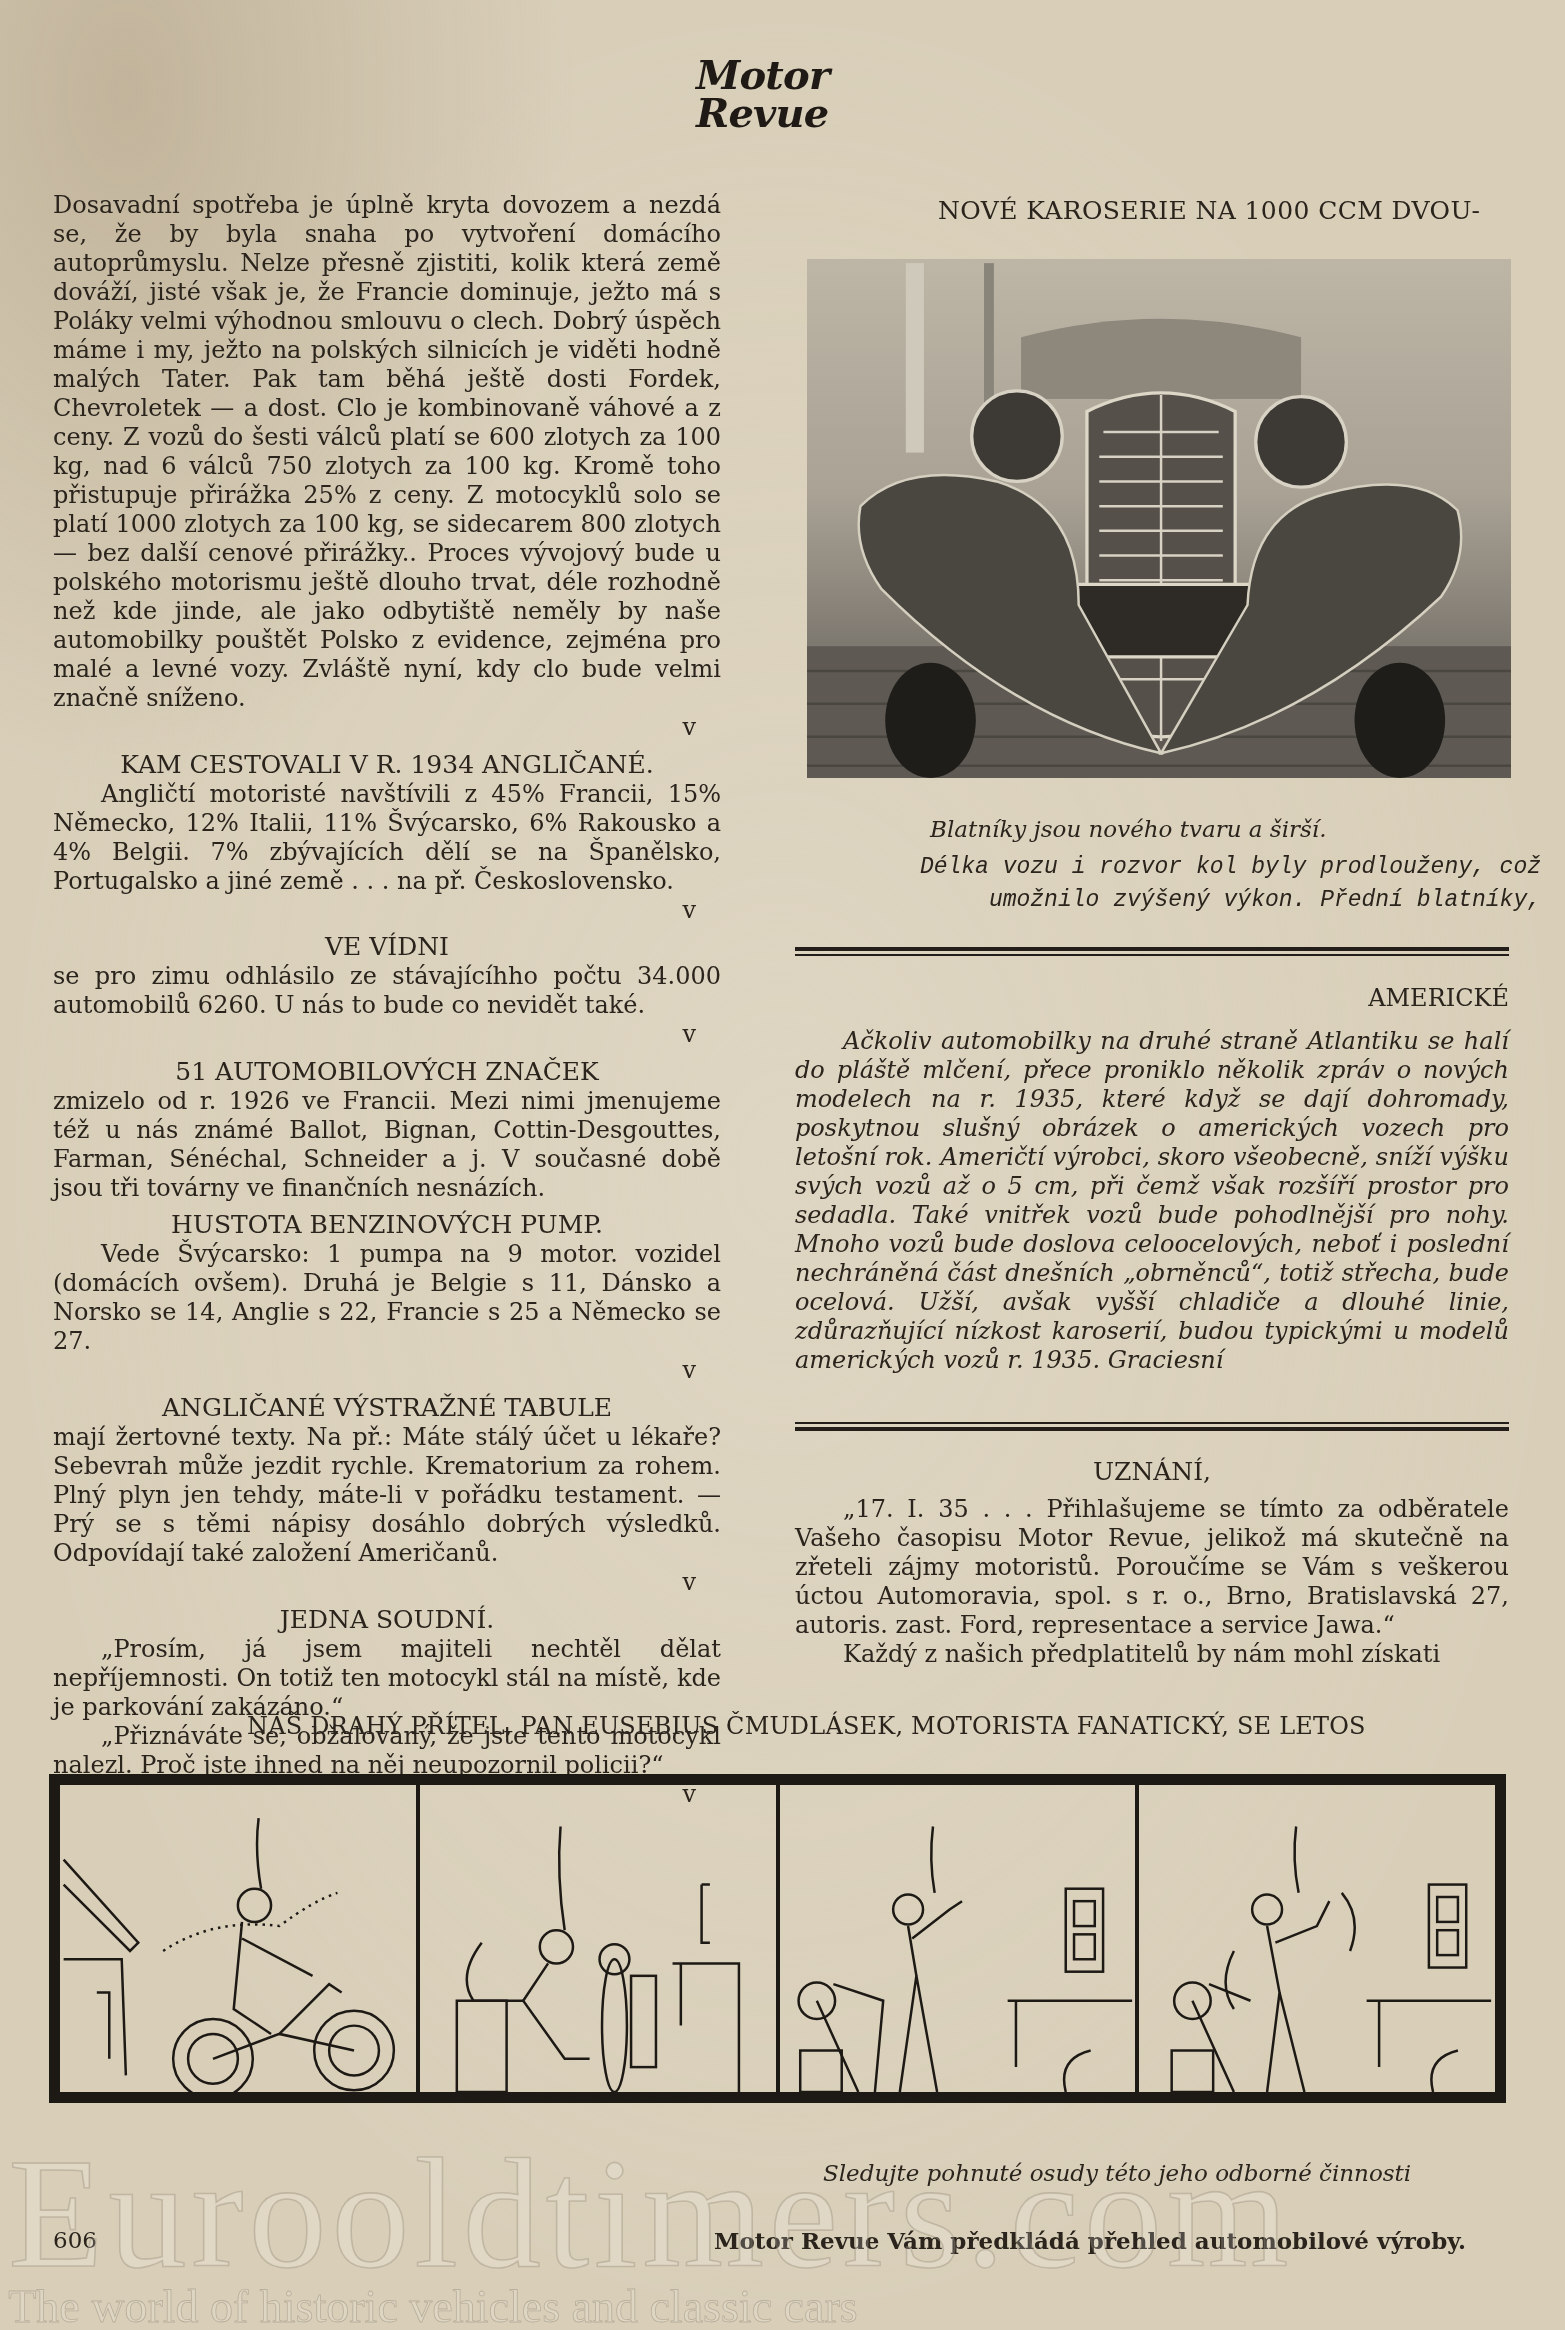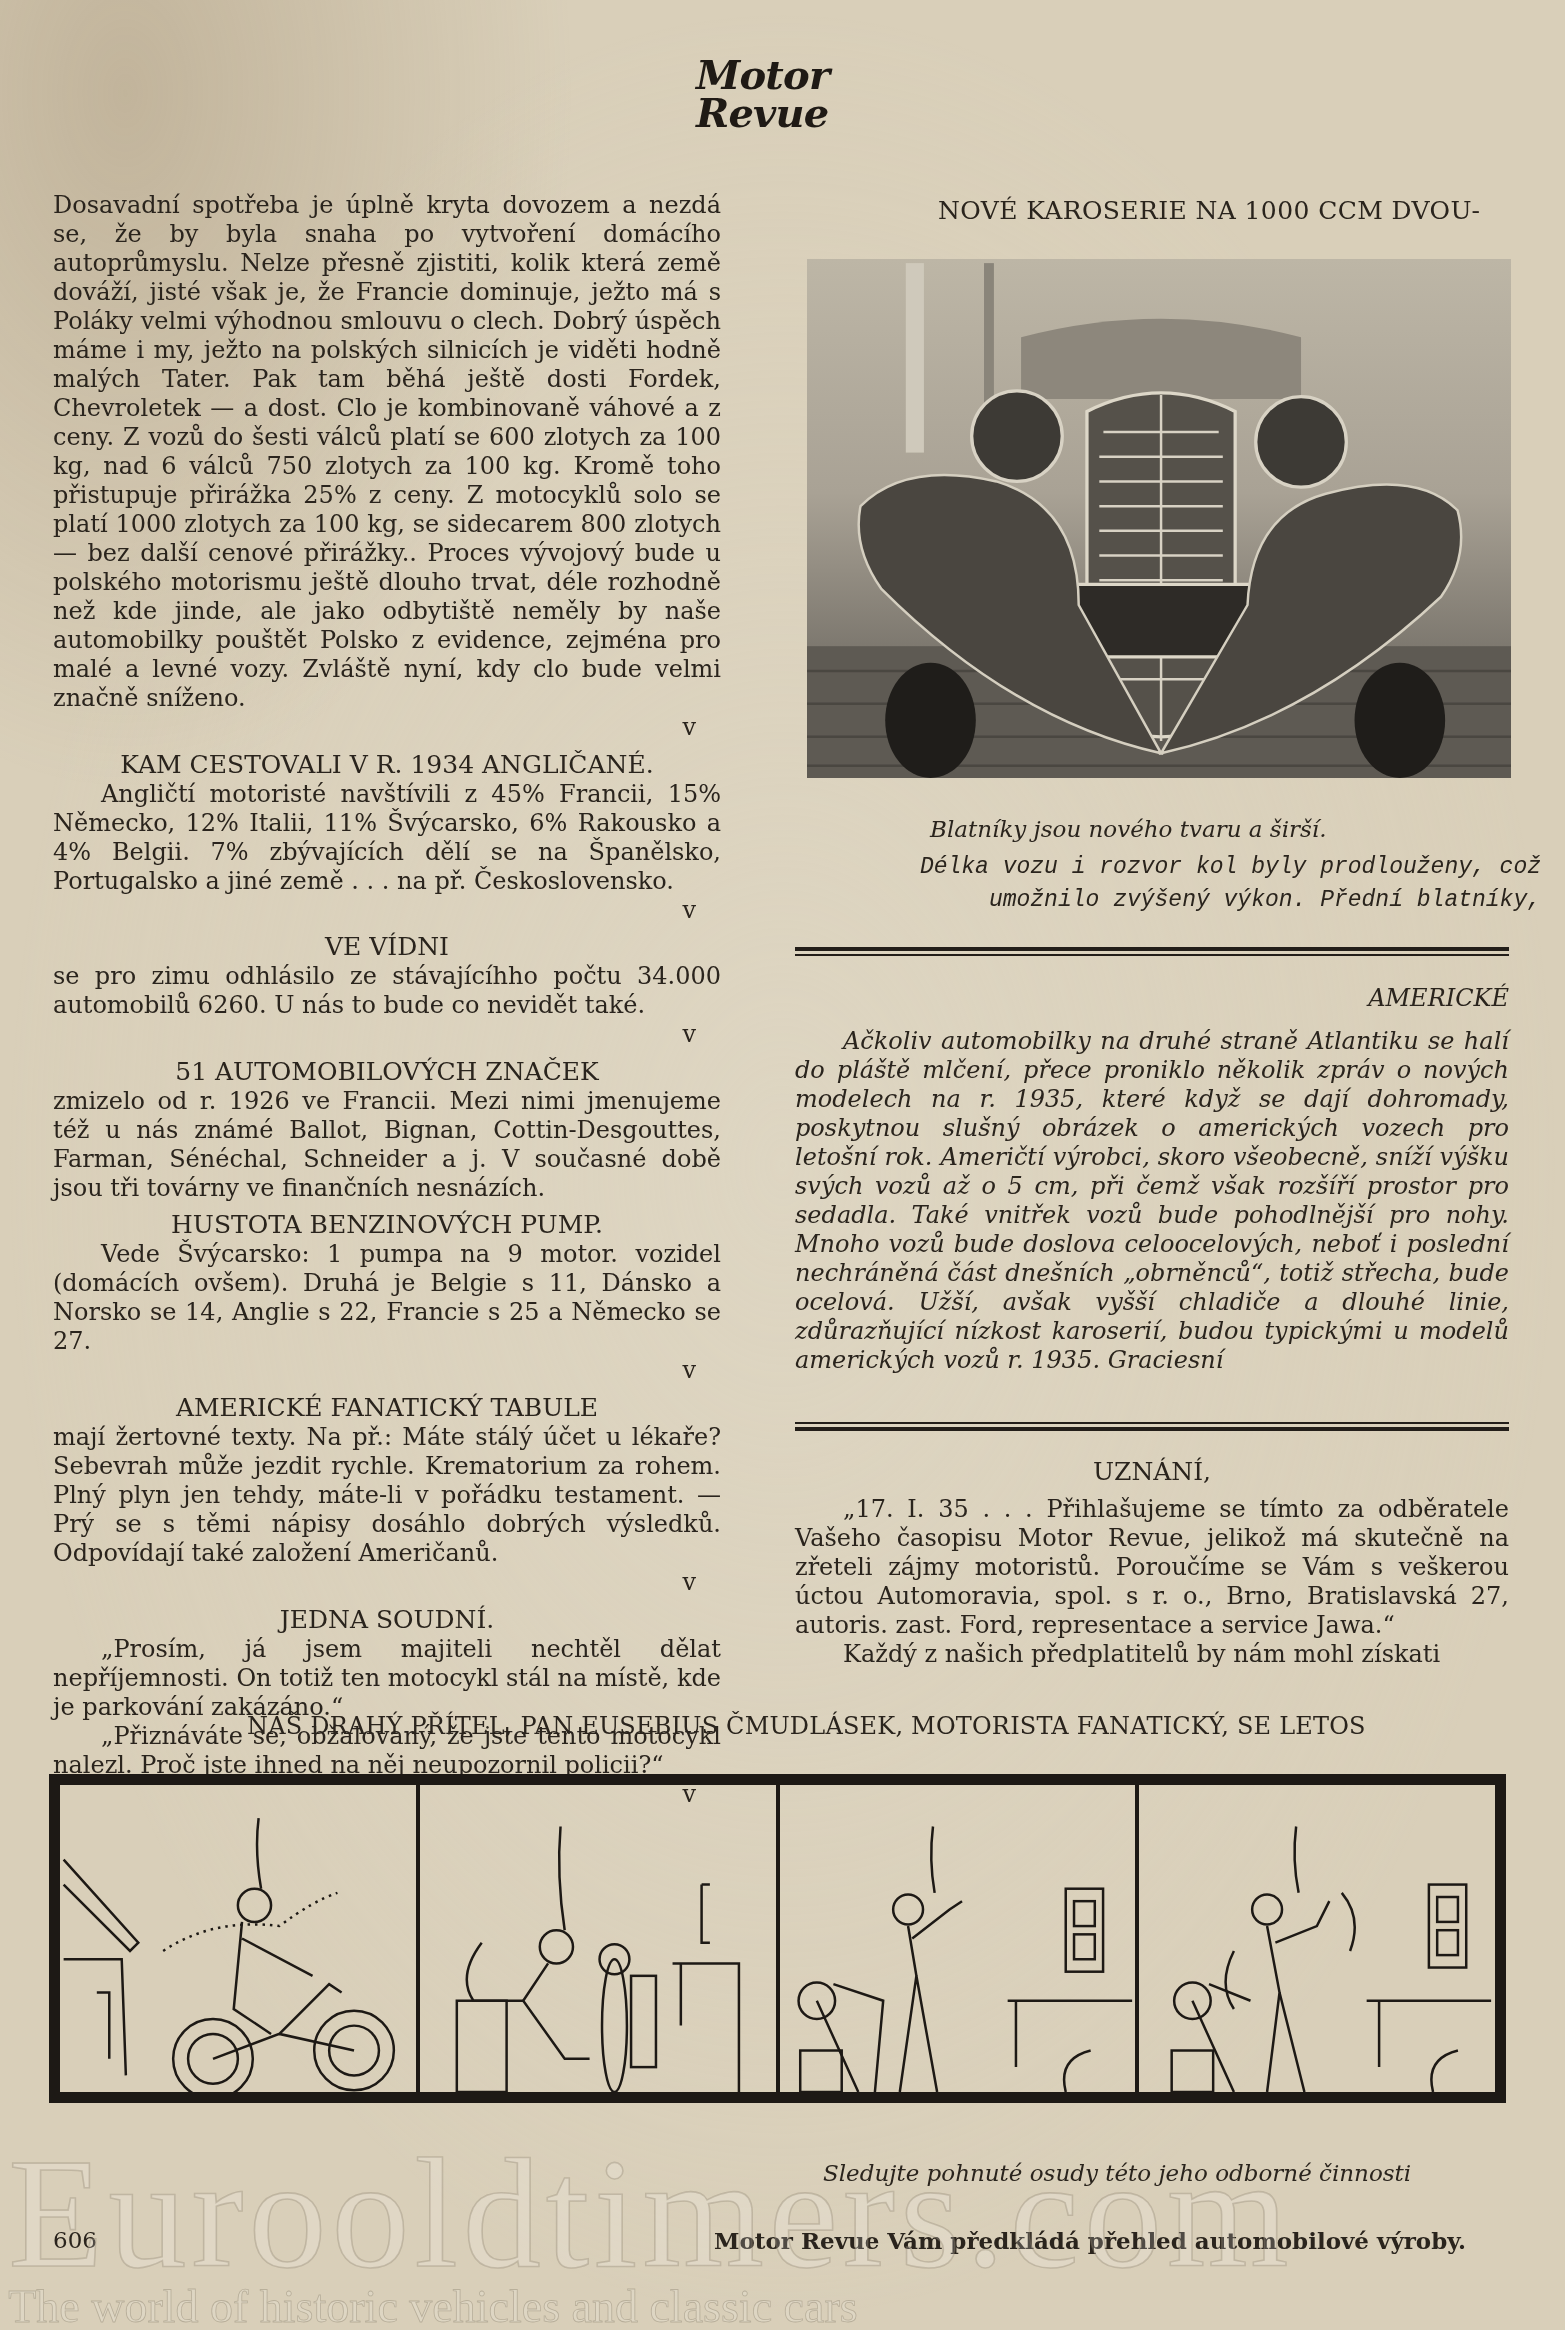--- a/index.html
+++ b/index.html
@@ -32,21 +32,21 @@
   }
   .photo svg { width: 100%; height: 100%; display: block; }
   .caption { font-style: italic; font-size: 23px; line-height: 33px; }
   .cap1 { left: 930px; top: 813px; }
   .cap2 { left: 827px; top: 851px; width: 714px; text-align: right; font-family: Liberation Mono, monospace; }
   .rule { left: 795px; width: 714px; }
   .rule .thick { height: 4.1px; background: #231e19; }
   .rule .thin { height: 1.6px; background: #231e19; margin-top: 3.3px; }
   .r-col { left: 795px; width: 714px; }
   .italic { font-style: italic; }
-  .am-head { left: 795px; top: 984px; width: 714px; text-align: right; font-style: italic; font-size: 24px; }
+  .am-head { left: 795px; top: 984px; width: 714px; text-align: right; font-size: 24px; }
   .uz-head { left: 795px; top: 1457px; width: 714px; text-align: center; font-size: 25px; }
   .strip-title { left: 247px; top: 1712px; font-size: 24px; letter-spacing: 0.2px; }
   .comic { left: 49px; top: 1774px; width: 1457px; height: 329px; border: 11.5px solid #1d1915; box-sizing: border-box; display: flex; }
   .panel { flex: 1; border-right: 4.1px solid #1d1915; position: relative; overflow: hidden; }
   .panel:last-child { border-right: none; }
   .panel svg { width: 100%; height: 100%; display: block; }
   .strip-caption { left: 823px; top: 2160px; font-style: italic; font-size: 23px; }
   .page-num { left: 53px; top: 2227px; font-size: 23px; }
   .footer { left: 714px; top: 2227px; font-size: 23px; font-weight: bold; }
   .wm1 {
@@ -92,21 +92,21 @@
   </div>
 
   <div>
     <div class="head">HUSTOTA BENZINOVÝCH PUMP.</div>
     <p class="indent">Vede Švýcarsko: 1 pumpa na 9 motor. vozidel (domácích ovšem). Druhá je Belgie s 11, Dánsko a Norsko se 14, Anglie s 22, Francie s 25 a Německo se 27.</p>
     <span class="sig">v</span>
     <div style="clear:both"></div>
   </div>
 
   <div>
-    <div class="head">AMERICKÉ FANATICKÝ TABULE</div>
+    <div class="head">ANGLIČANÉ VÝSTRAŽNÉ TABULE</div>
     <p>mají žertovné texty. Na př.: Máte stálý účet u lékaře? Sebevrah může jezdit rychle. Krematorium za rohem. Plný plyn jen tehdy, máte-li v pořádku testament. — Prý se s těmi nápisy dosáhlo dobrých výsledků. Odpovídají také založení Američanů.</p>
     <span class="sig">v</span>
     <div style="clear:both"></div>
   </div>
 
   <div>
     <div class="head">JEDNA SOUDNÍ.</div>
     <p class="indent">„Prosím, já jsem majiteli nechtěl dělat nepříjemnosti. On totiž ten motocykl stál na místě, kde je parkování zakázáno.“</p>
     <p class="indent">„Přiznáváte se, obžalovaný, že jste tento motocykl nalezl. Proč jste ihned na něj neupozornil policii?“</p>
     <span class="sig">v</span>

